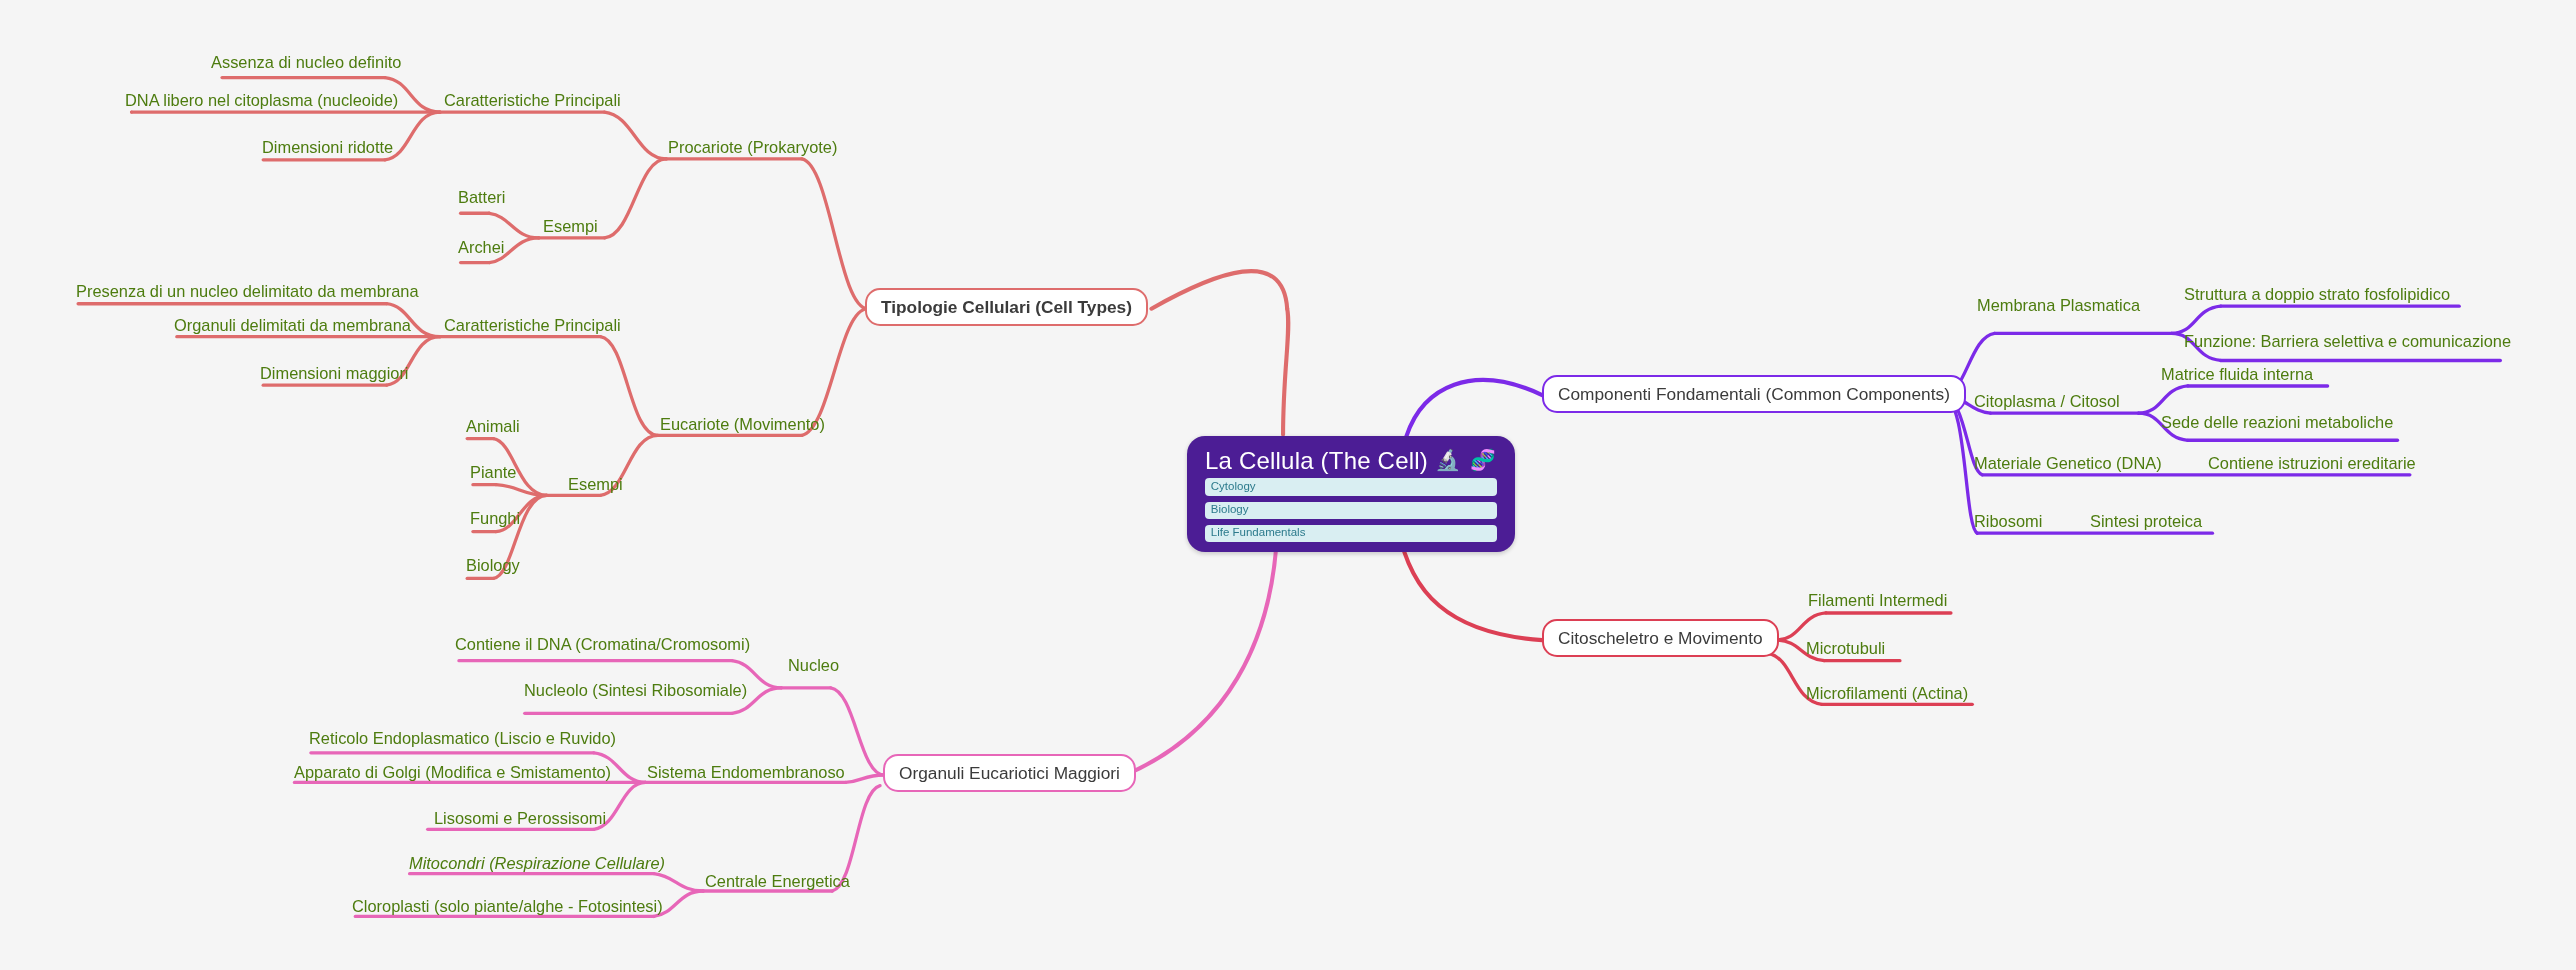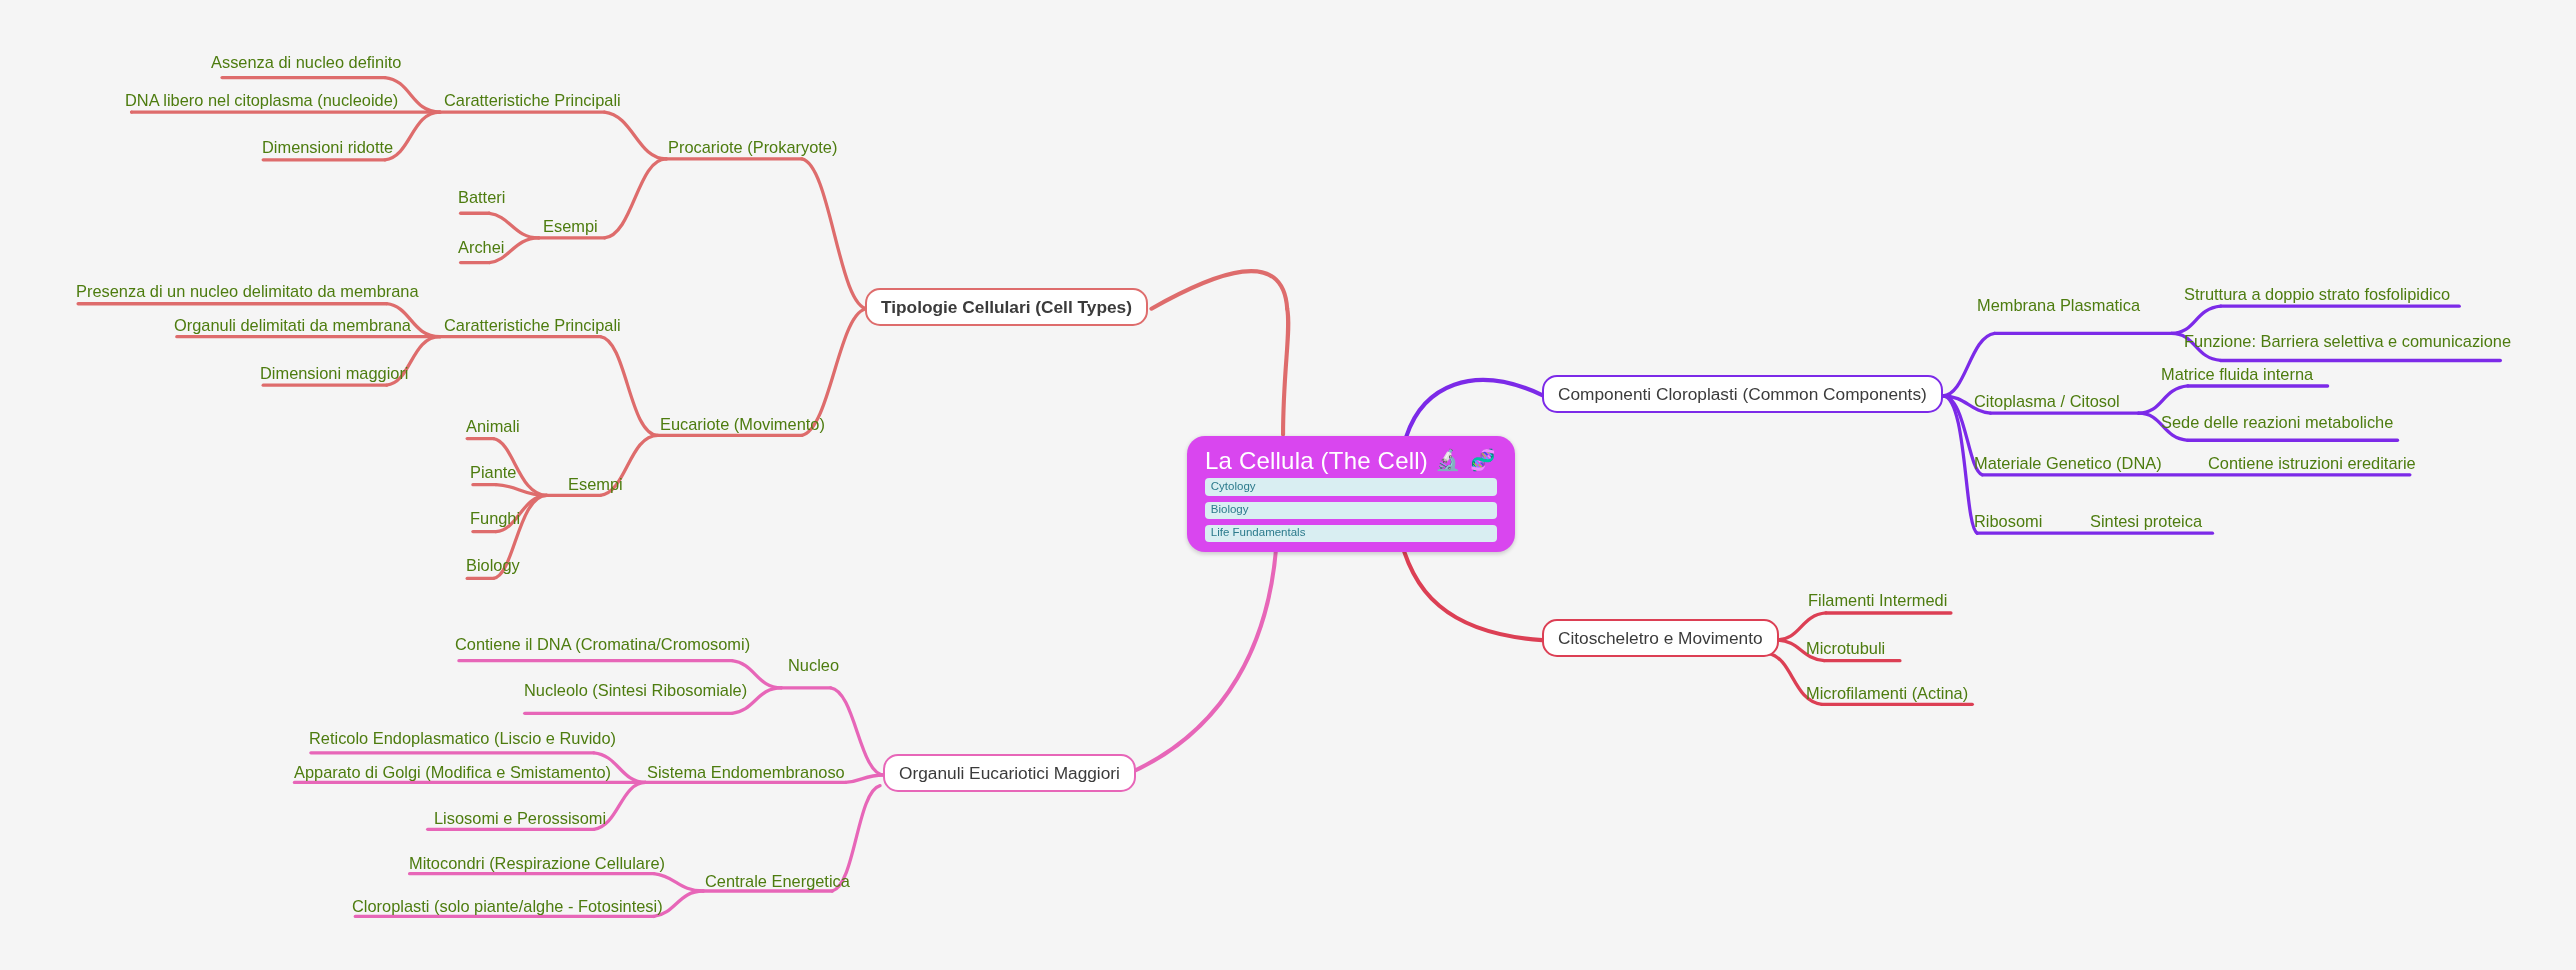--- a/index.html
+++ b/index.html
@@ -10,21 +10,21 @@
     font-family:"Liberation Sans","DejaVu Sans",sans-serif;
     overflow:hidden;
   }
   #canvas{position:relative;width:2576px;height:971px;}
   svg#edges{position:absolute;left:0;top:0;width:2576px;height:971px;pointer-events:none;}
 
   .node{position:absolute;white-space:nowrap;}
 
   
   .root{
-    background:#d946ef;
+    background:#4c1d95;
     border-radius:18px;
     padding:11.5px 18px 10px 18px;
     display:flex;flex-direction:column;gap:5.8px;
     box-shadow:0 1.6px 4.1px rgba(0,0,0,.18);
   }
   .root-title{
     color:#ffffff;
     font-size:24px;
     letter-spacing:0.2px;
     line-height:1.05;
@@ -183,21 +183,21 @@
       <span class="root-emojis">🔬 🧬</span>
     </div>
     <div class="root-tags">
       <span class="tag">Cytology</span>
       <span class="tag">Biology</span>
       <span class="tag">Life Fundamentals</span>
     </div>
   </div>
 
   <div class="node pill red" style="left:865px;top:288px;">Tipologie Cellulari (Cell Types)</div>
-  <div class="node pill purple" style="left:1542px;top:375px;">Componenti Cloroplasti (Common Components)</div>
+  <div class="node pill purple" style="left:1542px;top:375px;">Componenti Fondamentali (Common Components)</div>
   <div class="node pill crimson" style="left:1542px;top:619px;">Citoscheletro e Movimento</div>
   <div class="node pill pink" style="left:883px;top:754px;">Organuli Eucariotici Maggiori</div>
 
   <div class="node lbl" style="left:668px;top:138px;">Procariote (Prokaryote)</div>
   <div class="node lbl" style="left:660px;top:415px;">Eucariote (Movimento)</div>
 
   <div class="node lbl" style="left:444px;top:91px;">Caratteristiche Principali</div>
   <div class="node lbl" style="left:543px;top:217px;">Esempi</div>
 
   <div class="node lbl" style="left:211px;top:53px;">Assenza di nucleo definito</div>
@@ -239,17 +239,17 @@
   <div class="node lbl" style="left:647px;top:763px;">Sistema Endomembranoso</div>
   <div class="node lbl" style="left:705px;top:872px;">Centrale Energetica</div>
 
   <div class="node lbl" style="left:455px;top:635px;">Contiene il DNA (Cromatina/Cromosomi)</div>
   <div class="node lbl" style="left:524px;top:681px;">Nucleolo (Sintesi Ribosomiale)</div>
 
   <div class="node lbl" style="left:309px;top:729px;">Reticolo Endoplasmatico (Liscio e Ruvido)</div>
   <div class="node lbl" style="left:294px;top:763px;">Apparato di Golgi (Modifica e Smistamento)</div>
   <div class="node lbl" style="left:434px;top:809px;">Lisosomi e Perossisomi</div>
 
-  <div class="node lbl" style="left:409px;top:854px;">Mitocondri (Respirazione Cellulare)</div>
+  <div class="node lbl" style="left:409px;top:854px;font-style:italic;">Mitocondri (Respirazione Cellulare)</div>
   <div class="node lbl" style="left:352px;top:897px;">Cloroplasti (solo piante/alghe - Fotosintesi)</div>
 
 </div>
 
 
 </body></html>

